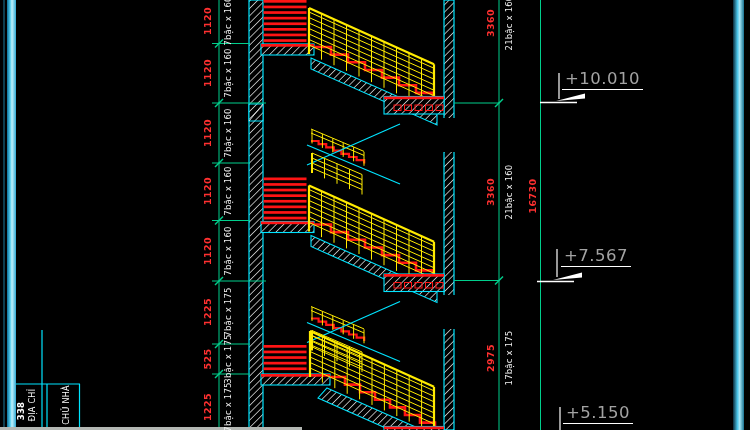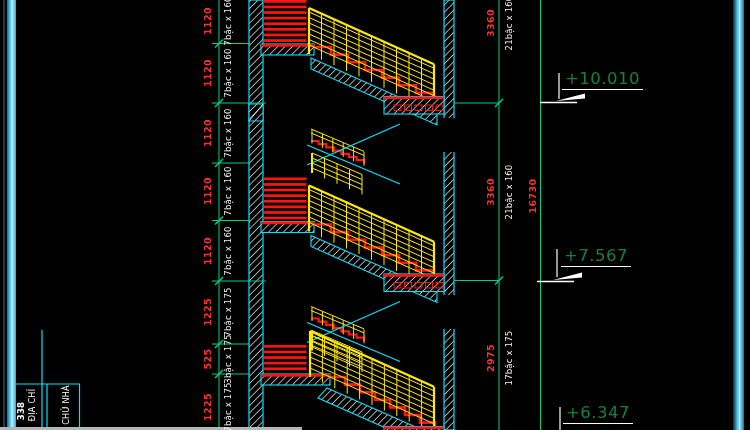--- a/index.html
+++ b/index.html
@@ -5,21 +5,21 @@
   html,body{margin:0;padding:0;background:#111;}
   #stage{position:relative;width:750px;height:430px;background:#000;overflow:hidden;
          font-family:"DejaVu Sans","Liberation Sans",sans-serif;}
   #cad{position:absolute;left:0;top:0;}
   .band{position:absolute;top:0;height:430px;}
   .vtext{position:absolute;transform:translate(-50%,-50%) rotate(-90deg);white-space:nowrap;line-height:1;}
   .dimv{font-size:9.5px;font-weight:700;color:#ff3030;letter-spacing:.4px;}
   .dimd{font-size:8.5px;color:#f0f0f0;letter-spacing:.2px;}
   .tb{font-size:8px;color:#fff;letter-spacing:.3px;}
   .tbn{font-size:8.5px;font-weight:700;}
-  .elev{position:absolute;color:#15803d;font-size:16.5px;letter-spacing:.5px;
+  .elev{position:absolute;color:#a3a3a3;font-size:16.5px;letter-spacing:.5px;
         border-bottom:1.5px solid #fff;padding:0 3px 1px 3px;line-height:1.1;}
   .gray{position:absolute;}
 </style>
 </head>
 <body>
 
 <div id="stage">
 
   <svg id="cad" width="750" height="430">
       <defs>
@@ -240,19 +240,19 @@
   <div class="vtext dimd" style="left:509px;top:23px">21bậc x 160</div>
   <div class="vtext dimv" style="left:491px;top:192px">3360</div>
   <div class="vtext dimd" style="left:509px;top:192px">21bậc x 160</div>
   <div class="vtext dimv" style="left:491px;top:358px">2975</div>
   <div class="vtext dimd" style="left:509px;top:358px">17bậc x 175</div>
 
   <div class="vtext dimv" style="left:533px;top:196px">16730</div>
 
   <div class="elev" style="left:562px;top:70px">+10.010</div>
   <div class="elev" style="left:561px;top:247px">+7.567</div>
-  <div class="elev" style="left:563px;top:404px">+6.347</div>
+  <div class="elev" style="left:563px;top:404px">+5.150</div>
 
   <div class="vtext tb tbn" style="left:21px;top:411px">338</div>
   <div class="vtext tb" style="left:33px;top:405px">ĐỊA CHỈ</div>
   <div class="vtext tb" style="left:67px;top:405px">CHỦ NHÀ</div>
 
 </div>
 
 </body></html>

